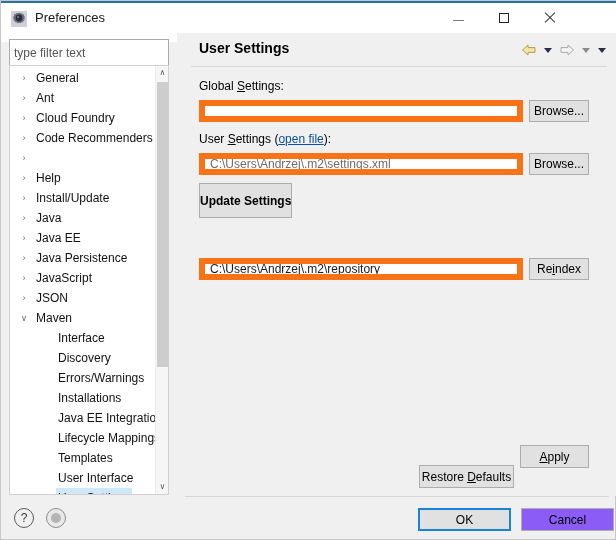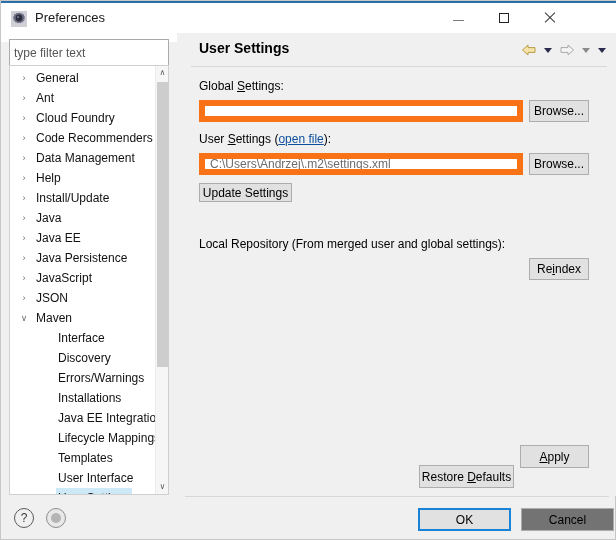--- a/index.html
+++ b/index.html
@@ -316,21 +316,21 @@
     left: 4px; top: 4px;
     width: 10px; height: 10px;
     border-radius: 50%;
     background: #b4b4b4;
   }
   .footer-btn {
     position: absolute;
     top: 11px;
     width: 93px;
     height: 23px;
-    background: #737373;
+    background: #8b5cf6;
     border: 1px solid #adadad;
     box-sizing: border-box;
     font-family: "Liberation Sans", sans-serif;
     font-size: 12px;
     color: #000000;
     text-align: center;
     cursor: default;
     padding: 0;
   }
   .ok-btn {
@@ -371,21 +371,21 @@
   </div>
 
   <input class="filter-box" type="text" value="" placeholder="type filter text" style="">
 
   <div class="tree-panel">
     <div class="tree-list" id="tree-list">
         <div class="tree-item lvl0"><span class="chev">›</span><span class="tree-label">General</span></div>
         <div class="tree-item lvl0"><span class="chev">›</span><span class="tree-label">Ant</span></div>
         <div class="tree-item lvl0"><span class="chev">›</span><span class="tree-label">Cloud Foundry</span></div>
         <div class="tree-item lvl0"><span class="chev">›</span><span class="tree-label">Code Recommenders</span></div>
-        <div class="tree-item lvl0"><span class="chev">›</span><span class="tree-label">Data Management</span></div>
+        <div class="tree-item lvl0"><span class="chev">›</span></div>
         <div class="tree-item lvl0"><span class="chev">›</span><span class="tree-label">Help</span></div>
         <div class="tree-item lvl0"><span class="chev">›</span><span class="tree-label">Install/Update</span></div>
         <div class="tree-item lvl0"><span class="chev">›</span><span class="tree-label">Java</span></div>
         <div class="tree-item lvl0"><span class="chev">›</span><span class="tree-label">Java EE</span></div>
         <div class="tree-item lvl0"><span class="chev">›</span><span class="tree-label">Java Persistence</span></div>
         <div class="tree-item lvl0"><span class="chev">›</span><span class="tree-label">JavaScript</span></div>
         <div class="tree-item lvl0"><span class="chev">›</span><span class="tree-label">JSON</span></div>
         <div class="tree-item lvl0"><span class="chev">∨</span><span class="tree-label">Maven</span></div>
         <div class="tree-item lvl1"><span class="tree-label">Interface</span></div>
         <div class="tree-item lvl1"><span class="tree-label">Discovery</span></div>
@@ -440,23 +440,23 @@
       </div>
       <input class="text-input dark" type="text" style="left: 22px; top: 33px; width: 324px;" value="">
       <button class="btn" style="left:352px; top:33px; width:60px; height:22px;">Browse...</button>
 
       <div class="field-label" style="left:22px; top:65px;">
         <span>User </span><span class="mnem">S</span><span>ettings (</span><span class="link">open file</span><span>):</span>
       </div>
       <input class="text-input muted" type="text" style="left: 22px; top: 86px; width: 324px;" value="C:\Users\Andrzej\.m2\settings.xml">
       <button class="btn" style="left:352px; top:86px; width:60px; height:22px;">Browse...</button>
 
-      <button class="btn" style="left:22px; top:116px; width:93px; height:19px;">Update Settings</button>
-
-      <div class="field-label" style="left:22px; top:170px;">Local Repository (From merged user and global settings):</div>
+      <button class="btn" style="left:22px; top:116px; width:93px; height:35px;font-weight:bold;">Update Settings</button>
+
+      <input class="text-input dark" type="text" style="left: 22px; top: 191px; width: 324px;" value="C:\Users\Andrzej\.m2\repository">
       <button class="btn" style="left:352px; top:191px; width:60px; height:22px;">
         <span>Re</span><span class="mnem">i</span><span>ndex</span>
       </button>
 
       <button class="btn" style="left:242px; top:398px; width:95px; height:23px;">
         <span>Restore </span><span class="mnem">D</span><span>efaults</span>
       </button>
       <button class="btn" style="left:343px; top:378px; width:69px; height:23px;">
         <span class="mnem">A</span><span>pply</span>
       </button>

